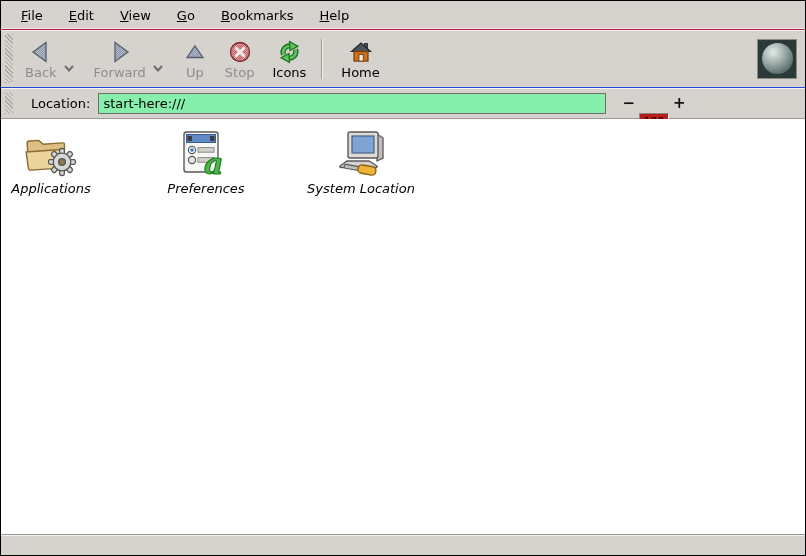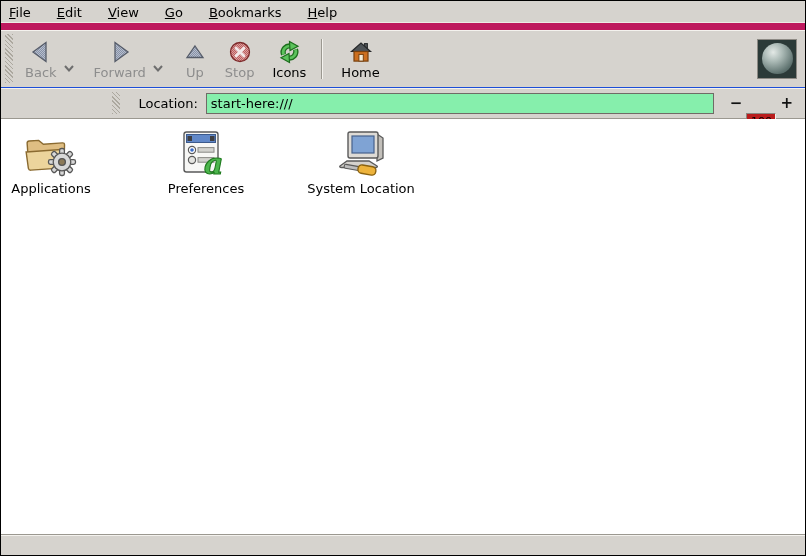--- a/index.html
+++ b/index.html
@@ -12,22 +12,22 @@
     width: 806px; height: 556px;
     border: 1px solid #000;
     background: #d6d3ce;
     display: flex; flex-direction: column;
     overflow: hidden;
   }
   
   .menubar {
     height: 29px; flex: 0 0 29px;
     display: flex; align-items: center;
-    padding-left: 4px; gap: 18px;
-    border-bottom: 7px solid #be185d;
+    padding-left: 16px; gap: 18px;
+    border-bottom: 1px solid #be185d;
     box-shadow: inset 0 -1px 0 #edeae5;
     font-size: 13px; color: #000;
   }
   .menu-item { padding: 3px 4px; cursor: default; white-space: nowrap; }
   .mn { text-decoration: underline; }
   
   .toolbar {
     height: 58px; flex: 0 0 58px;
     display: flex; align-items: center;
     padding: 0 6px 0 3px;
@@ -61,21 +61,20 @@
     background: radial-gradient(circle at 36% 30%, #e3e9e6 0%, #aab9b5 32%, #5f7370 72%, #3a4d4a 100%);
   }
   
   .locationbar {
     height: 31px; flex: 0 0 31px;
     display: flex; align-items: center;
     padding: 0 8px 0 3px;
     border-bottom: 1px solid #9b9890;
     box-shadow: inset 0 1px 0 #f4f2ee;
     font-size: 13px;
-    justify-content: flex-end;
   }
   .loc-label { margin: 0 8px 0 15px; white-space: nowrap; }
   .loc-input {
     width: 508px; height: 21px;
     border: 1px solid #6f6b66; background: #86efac;
     font: 13px "DejaVu Sans", sans-serif; color: #000;
     padding: 0 4px; outline: none;
   }
   .zoom-out, .zoom-in {
     font-weight: bold; font-size: 15px; color: #111;
@@ -107,21 +106,21 @@
   
   .content {
     flex: 1; background: #fff;
     display: flex; align-items: flex-start;
     padding-top: 8px; gap: 55px;
   }
   .ditem {
     width: 100px; display: flex; flex-direction: column; align-items: center;
     padding-top: 2px; cursor: default;
   }
-  .dlabel { font-size: 13px; color: #000; margin-top: 4px; white-space: nowrap; }
+  .dlabel { font-size: 13px; color: #000; margin-top: 4px; white-space: nowrap; font-style: italic; }
   
   .statusbar {
     height: 21px; flex: 0 0 21px;
     border-top: 1px solid #9b9890;
     box-shadow: inset 0 1px 0 #f4f2ee;
     font-size: 12px; color: #333; padding: 2px 8px;
   }
 </style>
 </head>
 <body>

